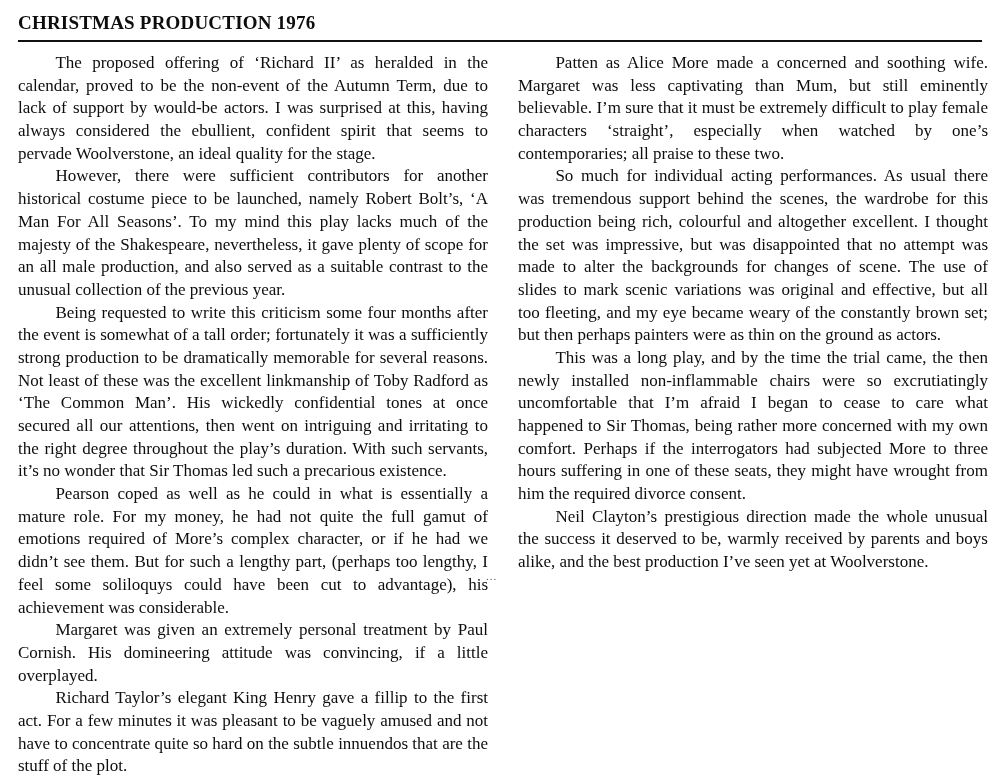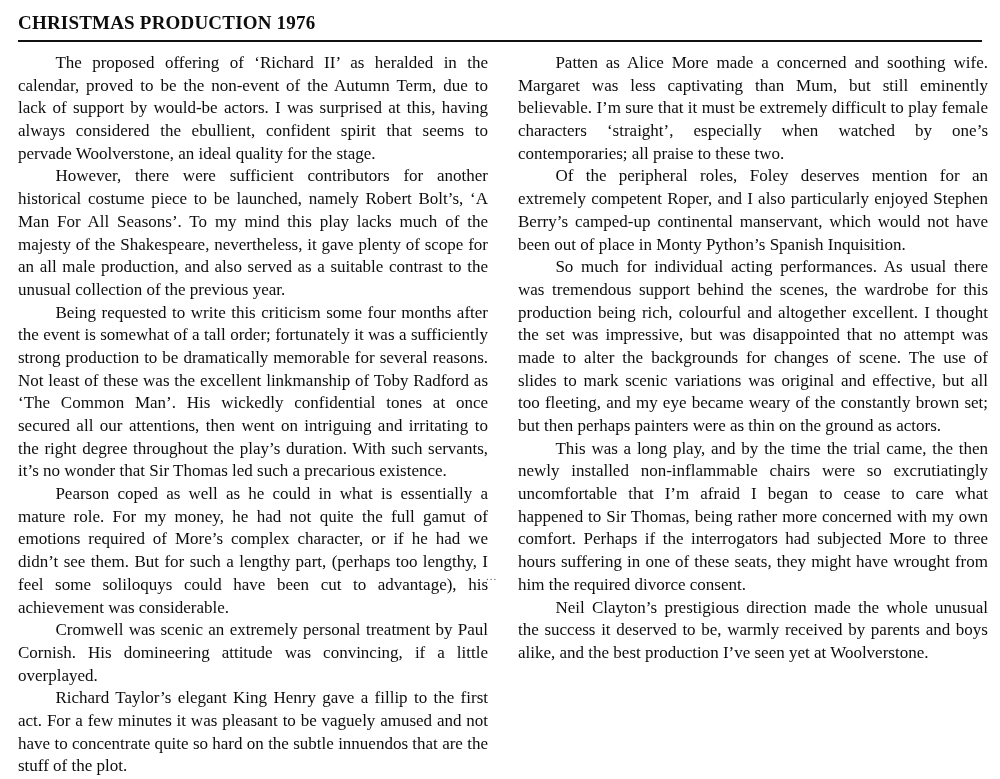--- a/index.html
+++ b/index.html
@@ -81,27 +81,26 @@
   <h1 class="doc-title">CHRISTMAS PRODUCTION 1976</h1>
   <div class="rule"></div>
 
   <div class="columns">
 
     <div class="col">
       <p>The proposed offering of ‘Richard II’ as heralded in the calendar, proved to be the non-event of the Autumn Term, due to lack of support by would-be actors. I was surprised at this, having always considered the ebullient, confident spirit that seems to pervade Woolverstone, an ideal quality for the stage.</p>
       <p>However, there were sufficient contributors for another historical costume piece to be launched, namely Robert Bolt’s, ‘A Man For All Seasons’. To my mind this play lacks much of the majesty of the Shakespeare, nevertheless, it gave plenty of scope for an all male production, and also served as a suitable contrast to the unusual collection of the previous year.</p>
       <p>Being requested to write this criticism some four months after the event is somewhat of a tall order; fortunately it was a sufficiently strong production to be dramatically memorable for several reasons. Not least of these was the excellent linkmanship of Toby Radford as ‘The Common Man’. His wickedly confidential tones at once secured all our attentions, then went on intriguing and irritating to the right degree throughout the play’s duration. With such servants, it’s no wonder that Sir Thomas led such a precarious existence.</p>
       <p>Pearson coped as well as he could in what is essentially a mature role. For my money, he had not quite the full gamut of emotions required of More’s complex character, or if he had we didn’t see them. But for such a lengthy part, (perhaps too lengthy, I feel some soliloquys could have been cut to advantage), his achievement was considerable.</p>
-      <p>Cromwell was scenic an extremely personal treatment by Paul Cornish. His domineering attitude was convincing, if a little overplayed.</p>
+      <p>Margaret was given an extremely personal treatment by Paul Cornish. His domineering attitude was convincing, if a little overplayed.</p>
       <p>Richard Taylor’s elegant King Henry gave a fillip to the first act. For a few minutes it was pleasant to be vaguely amused and not have to concentrate quite so hard on the subtle innuendos that are the stuff of the plot.</p>
     </div>
 
     <div class="col">
       <p>Patten as Alice More made a concerned and soothing wife. Margaret was less captivating than Mum, but still eminently believable. I’m sure that it must be extremely difficult to play female characters ‘straight’, especially when watched by one’s contemporaries; all praise to these two.</p>
-      <p>Of the peripheral roles, Foley deserves mention for an extremely competent Roper, and I also particularly enjoyed Stephen Berry’s camped-up continental manservant, which would not have been out of place in Monty Python’s Spanish Inquisition.</p>
       <p>So much for individual acting performances. As usual there was tremendous support behind the scenes, the wardrobe for this production being rich, colourful and altogether excellent. I thought the set was impressive, but was disappointed that no attempt was made to alter the backgrounds for changes of scene. The use of slides to mark scenic variations was original and effective, but all too fleeting, and my eye became weary of the constantly brown set; but then perhaps painters were as thin on the ground as actors.</p>
       <p>This was a long play, and by the time the trial came, the then newly installed non-inflammable chairs were so excrutiatingly uncomfortable that I’m afraid I began to cease to care what happened to Sir Thomas, being rather more concerned with my own comfort. Perhaps if the interrogators had subjected More to three hours suffering in one of these seats, they might have wrought from him the required divorce consent.</p>
       <p>Neil Clayton’s prestigious direction made the whole unusual the success it deserved to be, warmly received by parents and boys alike, and the best production I’ve seen yet at Woolverstone.</p>
     </div>
 
   </div>
 
   <div class="page-marker">...</div>
 
 </div>

